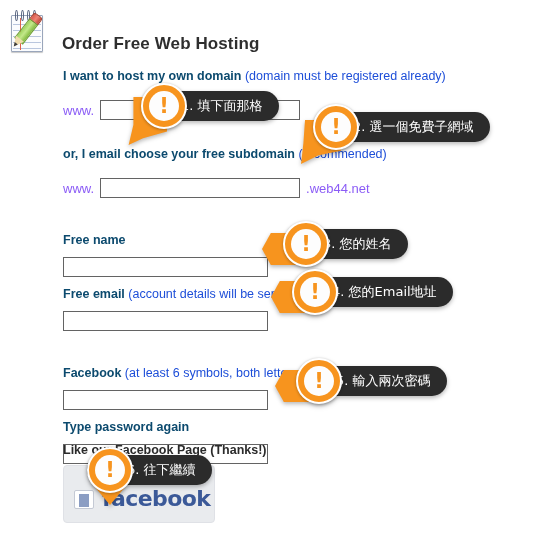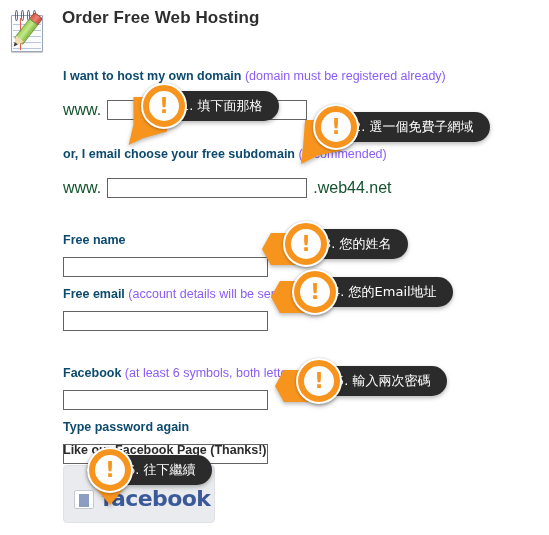--- a/index.html
+++ b/index.html
@@ -13,21 +13,21 @@
     overflow: hidden;
     font-family: "Liberation Sans", "DejaVu Sans", sans-serif;
     color: #333333;
   }
 
   
   #header {
     position: absolute;
     left: 8px; top: 8px;
     display: flex;
-    align-items: flex-start;
+    align-items: flex-end;
     gap: 10px;
   }
   #notepad-icon {
     position: relative;
     width: 44px; height: 46px;
     flex: 0 0 auto;
   }
   #notepad-icon .pad {
     position: absolute;
     left: 3px; top: 7px;
@@ -103,31 +103,31 @@
     left: 63px; top: 68px;
     width: 420px;
   }
   .lbl {
     font-size: 12.5px;
     color: #3a3a3a;
     line-height: 16px;
     white-space: nowrap;
   }
   .lbl b { font-weight: bold; color: #0c4a6e; }
-  .lbl .note { font-weight: normal; color: #8b5cf6; }
+  .lbl .note { font-weight: normal; color: #1d4ed8; }
 
   .inline-row {
     display: flex;
     align-items: center;
     gap: 6px;
     white-space: nowrap;
   }
   .prefix, .suffix {
-    font-size: 16px;
-    color: #14532d;
+    font-size: 13px;
+    color: #8b5cf6;
   }
   input.txt {
     font-family: "Liberation Sans", "DejaVu Sans", sans-serif;
     font-size: 12px;
     color: #222;
     background: #ffffff;
     border: 1px solid #636363;
     border-radius: 0;
     height: 20px;
     padding: 1px 3px;

